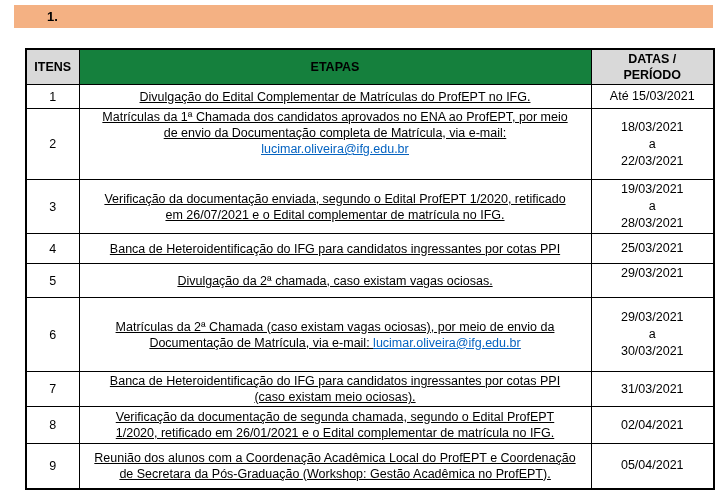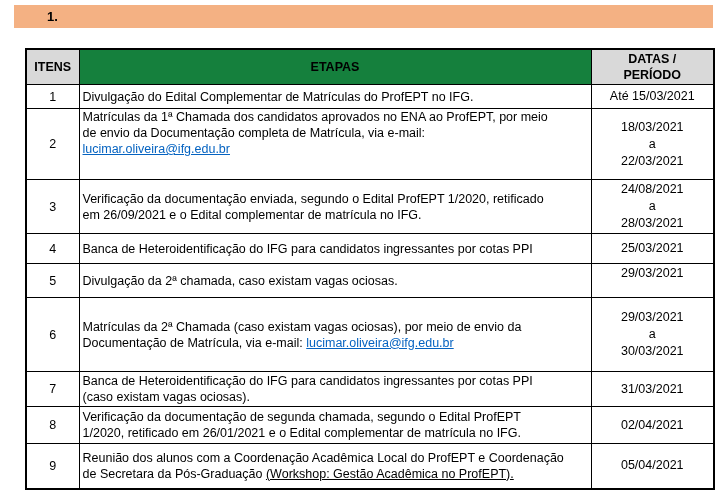--- a/index.html
+++ b/index.html
@@ -31,21 +31,21 @@
     font-size:12.5px;
     border:2px solid #000;
   }
   .cronograma th, .cronograma td { border:1px solid #000; overflow:hidden; }
   .cronograma thead tr { height:24px; }
   .cronograma thead th {
     font-weight:bold; text-align:center;
     line-height:16px; vertical-align:middle;
   }
   td.col-item  { text-align:center; vertical-align:middle; }
-  td.col-etapa { text-align:left; vertical-align:middle; padding:0 3px; line-height:16px; }
+  td.col-etapa { text-align:center; vertical-align:middle; padding:0 3px; line-height:16px;text-decoration:underline; }
   td.col-date  { text-align:center; vertical-align:middle; line-height:17px; padding:1px 13px; }
   .vtop { vertical-align:top !important; padding-top:2px; }
 
   tbody tr:nth-child(1){height:24px}
   tbody tr:nth-child(2){height:71px}
   tbody tr:nth-child(3){height:50px}
   tbody tr:nth-child(4){height:30px}
   tbody tr:nth-child(5){height:34px}
   tbody tr:nth-child(6){height:74px}
   tbody tr:nth-child(7){height:35px}
@@ -84,41 +84,41 @@
         <td class="col-etapa"><span>Divulgação do Edital Complementar de Matrículas do ProfEPT no IFG.</span></td>
         <td class="col-date"><span>Até 15/03/2021</span></td>
       </tr>
       <tr>
         <td class="col-item">2</td>
         <td class="col-etapa vtop"><span>Matrículas da 1ª Chamada dos candidatos aprovados no ENA ao ProfEPT, por meio</span><br><span>de envio da Documentação completa de Matrícula, via e-mail:</span><br><a class="email-link" style="color: rgb(5, 99, 193);">lucimar.oliveira@ifg.edu.br</a></td>
         <td class="col-date"><span>18/03/2021</span><br><span>a</span><br><span>22/03/2021</span></td>
       </tr>
       <tr>
         <td class="col-item">3</td>
-        <td class="col-etapa"><span> Verificação da documentação enviada, segundo o Edital ProfEPT 1/2020, retificado</span><br><span>em 26/09/2021  e o Edital complementar de matrícula no IFG.</span></td>
-        <td class="col-date"><span>24/08/2021</span><br><span>a</span><br><span>28/03/2021</span></td>
+        <td class="col-etapa"><span> Verificação da documentação enviada, segundo o Edital ProfEPT 1/2020, retificado</span><br><span>em 26/07/2021  e o Edital complementar de matrícula no IFG.</span></td>
+        <td class="col-date"><span>19/03/2021</span><br><span>a</span><br><span>28/03/2021</span></td>
       </tr>
       <tr>
         <td class="col-item">4</td>
         <td class="col-etapa"><span>Banca de Heteroidentificação do IFG para candidatos  ingressantes por cotas PPI</span></td>
         <td class="col-date"><span>25/03/2021</span></td>
       </tr>
       <tr>
         <td class="col-item">5</td>
         <td class="col-etapa"><span>Divulgação da 2ª chamada, caso existam vagas ociosas.</span></td>
         <td class="col-date vtop"><span>29/03/2021</span></td>
       </tr>
       <tr>
         <td class="col-item">6</td>
         <td class="col-etapa"><span>Matrículas da 2ª Chamada (caso existam vagas ociosas), por meio de envio da</span><br><span>Documentação de Matrícula, via e-mail: </span><a class="email-link" style="color: rgb(5, 99, 193);">lucimar.oliveira@ifg.edu.br</a></td>
         <td class="col-date"><span>29/03/2021</span><br><span>a</span><br><span>30/03/2021</span></td>
       </tr>
       <tr>
         <td class="col-item">7</td>
-        <td class="col-etapa"><span>Banca de Heteroidentificação do IFG para candidatos ingressantes por cotas PPI</span><br><span>(caso existam vagas ociosas).</span></td>
+        <td class="col-etapa"><span>Banca de Heteroidentificação do IFG para candidatos ingressantes por cotas PPI</span><br><span>(caso existam meio ociosas).</span></td>
         <td class="col-date"><span>31/03/2021</span></td>
       </tr>
       <tr>
         <td class="col-item">8</td>
         <td class="col-etapa"><span>Verificação da documentação de segunda chamada, segundo o Edital ProfEPT</span><br><span>1/2020, retificado em 26/01/2021  e o Edital complementar de matrícula no IFG.</span></td>
         <td class="col-date"><span>02/04/2021</span></td>
       </tr>
       <tr>
         <td class="col-item">9</td>
         <td class="col-etapa"><span>Reunião dos alunos com a Coordenação Acadêmica Local do ProfEPT e Coordenação</span><br><span>de Secretara da Pós-Graduação </span><span class="underline">(Workshop: Gestão Acadêmica no ProfEPT).</span></td>

